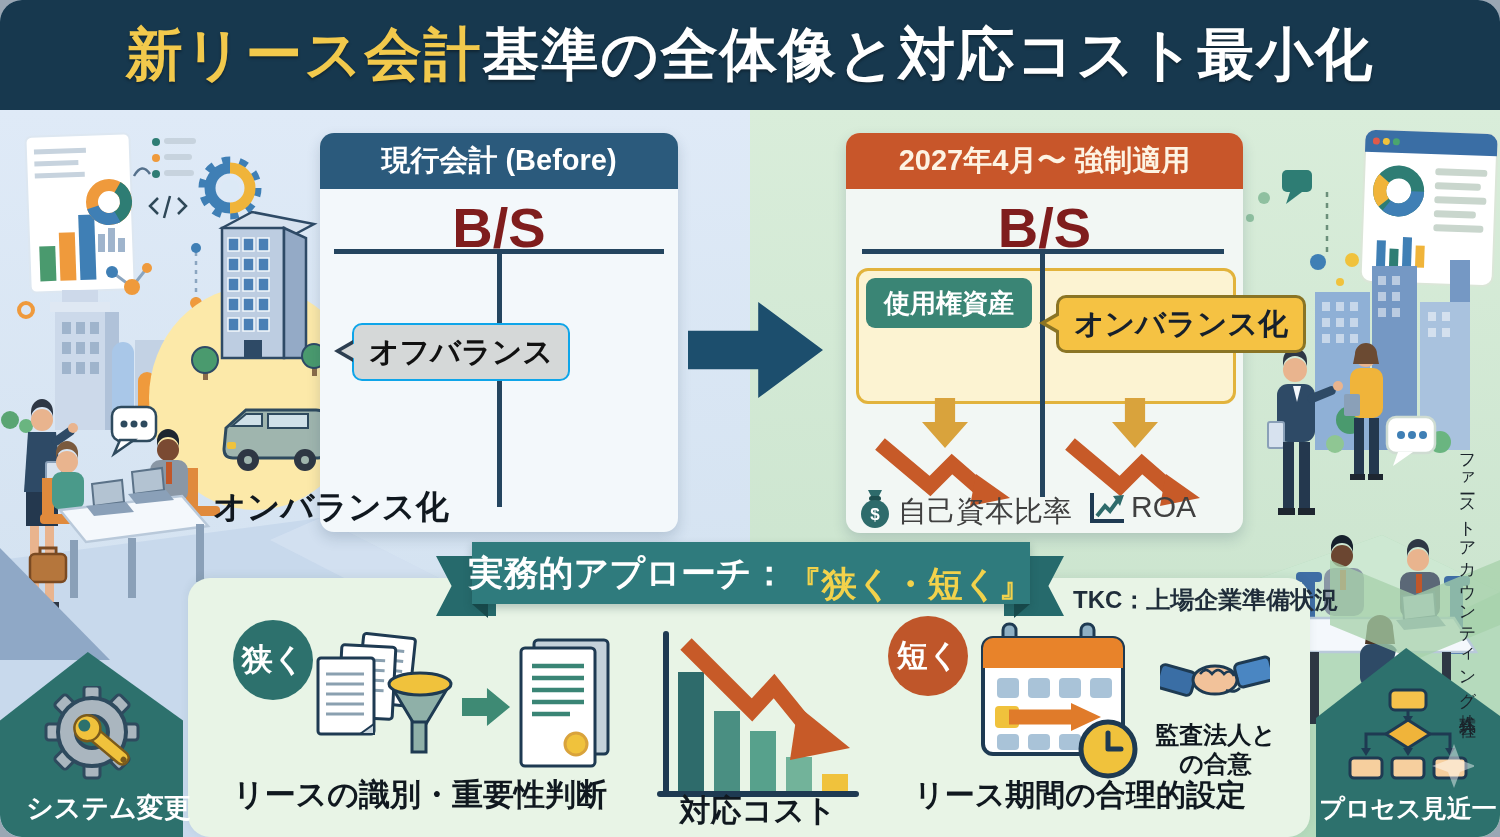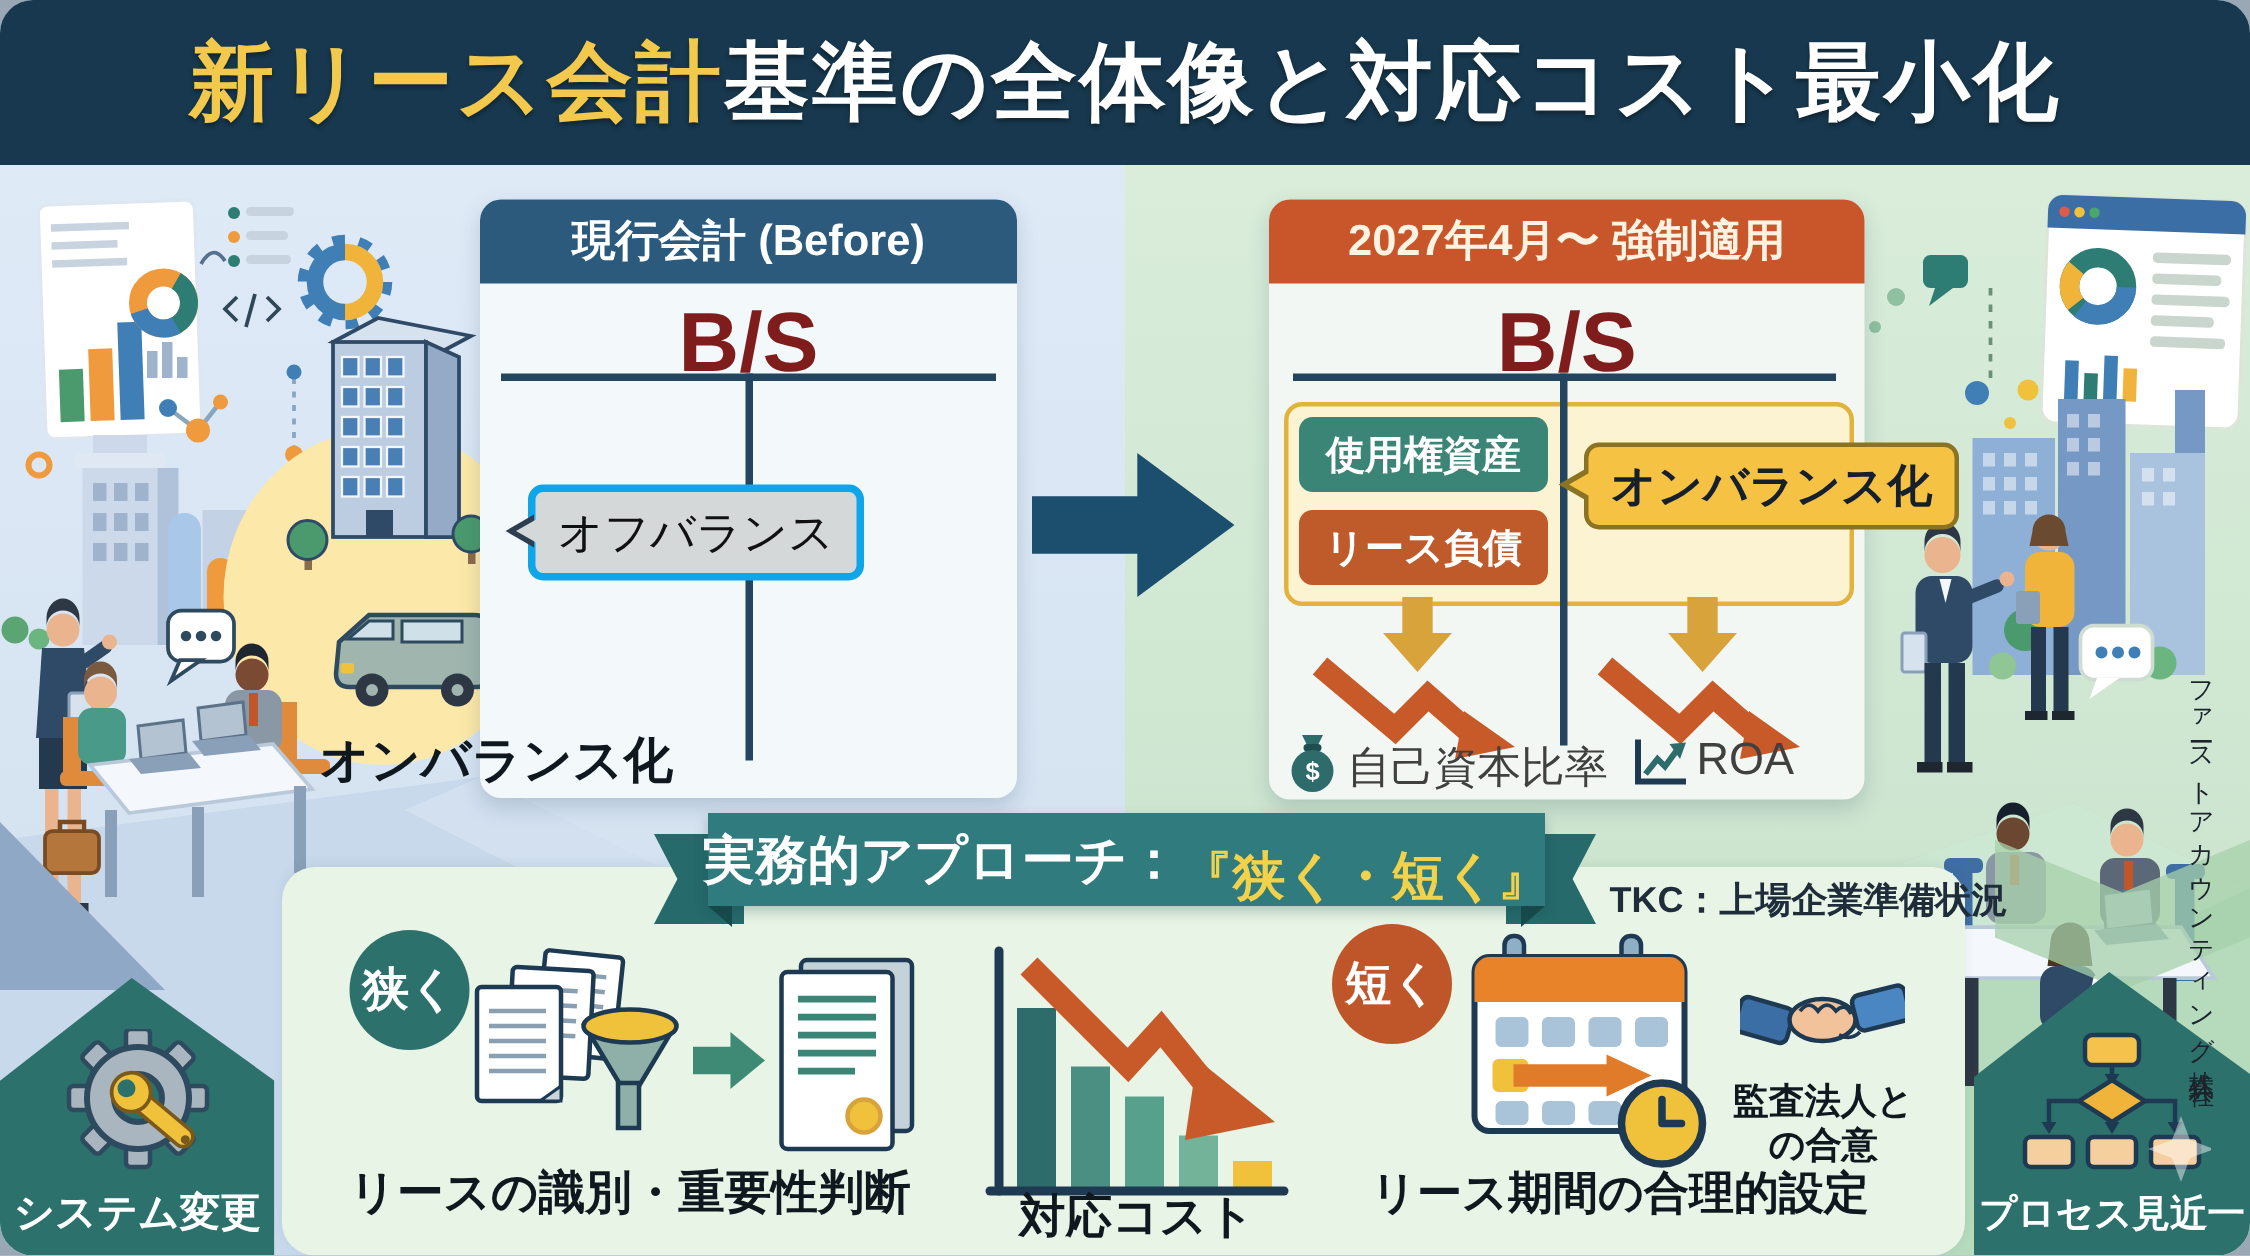--- a/index.html
+++ b/index.html
@@ -16,21 +16,21 @@
   
   .card{background:#f3f8fb;border-radius:14px;box-shadow:0 6px 14px rgba(30,58,82,.18);z-index:2;}
   .card-header{height:56px;border-radius:14px 14px 0 0;display:flex;align-items:center;justify-content:center;font-weight:800;font-size:29px;}
   #before-card{left:320px;top:133px;width:358px;height:399px;}
   #before-card .card-header{background:#2b5a7c;color:#fff;}
   #after-card{left:846px;top:133px;width:397px;height:400px;background:#f2f7f4;}
   #after-card .card-header{background:#c8562a;color:#fdf3e3;}
   .bs{width:100%;text-align:center;font-size:56px;font-weight:800;color:#7f1d1d;margin-top:6px;}
   .tline{background:#24455f;z-index:3;}
   
-  #bubble-off{left:352px;top:323px;width:214px;height:54px;background:#d5d8d8;border:5px solid #0ea5e9;border-radius:10px;z-index:5;display:flex;align-items:center;justify-content:center;font-size:30px;font-weight:400;color:#111;}
+  #bubble-off{left:352px;top:323px;width:214px;height:54px;background:#d5d8d8;border:2px solid #0ea5e9;border-radius:10px;z-index:5;display:flex;align-items:center;justify-content:center;font-size:30px;font-weight:700;color:#111;}
   #bubble-off::before{content:"";position:absolute;left:-20px;top:15px;border-style:solid;border-width:11px 19px 11px 0;border-color:transparent #2c3e50 transparent transparent;}
   #bubble-off::after{content:"";position:absolute;left:-13px;top:18px;border-style:solid;border-width:8px 14px 8px 0;border-color:transparent #d5d8d8 transparent transparent;}
   
   #bubble-on{left:1056px;top:295px;width:244px;height:52px;background:#f5c243;border:3px solid #8a7424;border-radius:10px;z-index:5;display:flex;align-items:center;justify-content:center;font-size:30px;font-weight:800;color:#16202c;}
   #bubble-on::before{content:"";position:absolute;left:-20px;top:14px;border-style:solid;border-width:11px 19px 11px 0;border-color:transparent #8a7424 transparent transparent;}
   #bubble-on::after{content:"";position:absolute;left:-13px;top:17px;border-style:solid;border-width:8px 14px 8px 0;border-color:transparent #f5c243 transparent transparent;}
   #big-arrow{left:688px;top:302px;width:135px;height:96px;background:#1c4e6d;clip-path:polygon(0 30%,52% 30%,52% 0,100% 50%,52% 100%,52% 70%,0 70%);z-index:2;}
   #onbalance-box{left:856px;top:268px;width:374px;height:130px;background:#fcf3d2;border:3px solid #e2b33c;border-radius:12px;z-index:2;}
   .tagbox{width:166px;height:50px;border-radius:9px;display:flex;align-items:center;justify-content:center;color:#fff;font-size:26px;font-weight:800;z-index:4;}
   #box-asset{left:866px;top:278px;background:#3a8575;}
@@ -59,21 +59,21 @@
   #cap-short{left:895px;top:775px;width:370px;font-size:30px;}
   #agreement{left:1148px;top:720px;width:135px;font-size:24px;line-height:29px;font-weight:700;color:#10181f;text-align:center;z-index:3;}
   #green-arrow{left:462px;top:688px;width:48px;height:38px;background:#3e8a74;clip-path:polygon(0 26%,52% 26%,52% 0,100% 50%,52% 100%,52% 74%,0 74%);z-index:3;}
   
   .pent{background:#2d716d;z-index:3;}
   #pent-left{left:0;top:652px;width:183px;height:185px;clip-path:polygon(48% 0,100% 37%,100% 100%,0 100%,0 37%);}
   #pent-right{left:1316px;top:648px;width:184px;height:189px;clip-path:polygon(49% 0,100% 36%,100% 100%,0 100%,0 37%);}
   #pent-left-backer{left:0;top:548px;width:110px;height:112px;background:#8fa8c6;clip-path:polygon(0 0,100% 100%,0 100%);z-index:1;}
   #pent-right-backer{left:1330px;top:560px;width:170px;height:100px;background:#a5d0aa;opacity:.75;clip-path:polygon(50% 35%,100% 0,100% 65%,50% 100%,0 65%,0 0);z-index:1;}
   .pent-label{color:#fff;font-weight:800;text-align:center;z-index:4;}
-  #pl-left{left:0;top:790px;width:183px;font-size:27px;}
+  #pl-left{left:17px;top:790px;width:183px;font-size:27px;}
   #pl-right{left:1316px;top:792px;width:184px;font-size:25px;}
   #watermark{left:1456px;top:442px;height:310px;writing-mode:vertical-rl;font-size:17px;letter-spacing:2px;color:#1b242b;z-index:5;}
   #note-opelease{left:213px;top:485px;font-size:33px;font-weight:800;color:#10181f;z-index:5;white-space:nowrap;}
   svg{display:block;}
 </style>
 </head>
 <body>
 
 <div id="page">
 
@@ -398,21 +398,20 @@
   <div id="big-arrow" class="abs"></div>
 
   <div id="after-card" class="abs card">
     <div class="card-header">2027年4月〜 強制適用</div>
     <div class="bs">B/S</div>
   </div>
   <div class="abs tline" style="left:862px;top:249px;width:362px;height:5px"></div>
   <div id="onbalance-box" class="abs"></div>
   <div class="abs tline" style="left:1040px;top:249px;width:5px;height:248px"></div>
   <div id="box-asset" class="abs tagbox">使用権資産</div>
-  <div id="box-liab" class="abs tagbox">リース負債</div>
   <div id="bubble-on" class="abs">オンバランス化</div>
   <div class="abs gold-arrow" style="left:922px;top:398px"></div>
   <div class="abs gold-arrow" style="left:1112px;top:398px"></div>
   <svg class="abs" style="left:872px;top:436px;z-index:3" width="140" height="72" viewBox="0 0 140 72">
     <path d="M8,8 L58,50 L80,28 L112,56" fill="none" stroke="#c75a28" stroke-width="15"></path>
     <polygon points="104,38 138,62 98,70" fill="#c75a28"></polygon>
   </svg>
   <svg class="abs" style="left:1062px;top:436px;z-index:3" width="140" height="72" viewBox="0 0 140 72">
     <path d="M8,8 L58,50 L80,28 L112,56" fill="none" stroke="#c75a28" stroke-width="15"></path>
     <polygon points="104,38 138,62 98,70" fill="#c75a28"></polygon>

